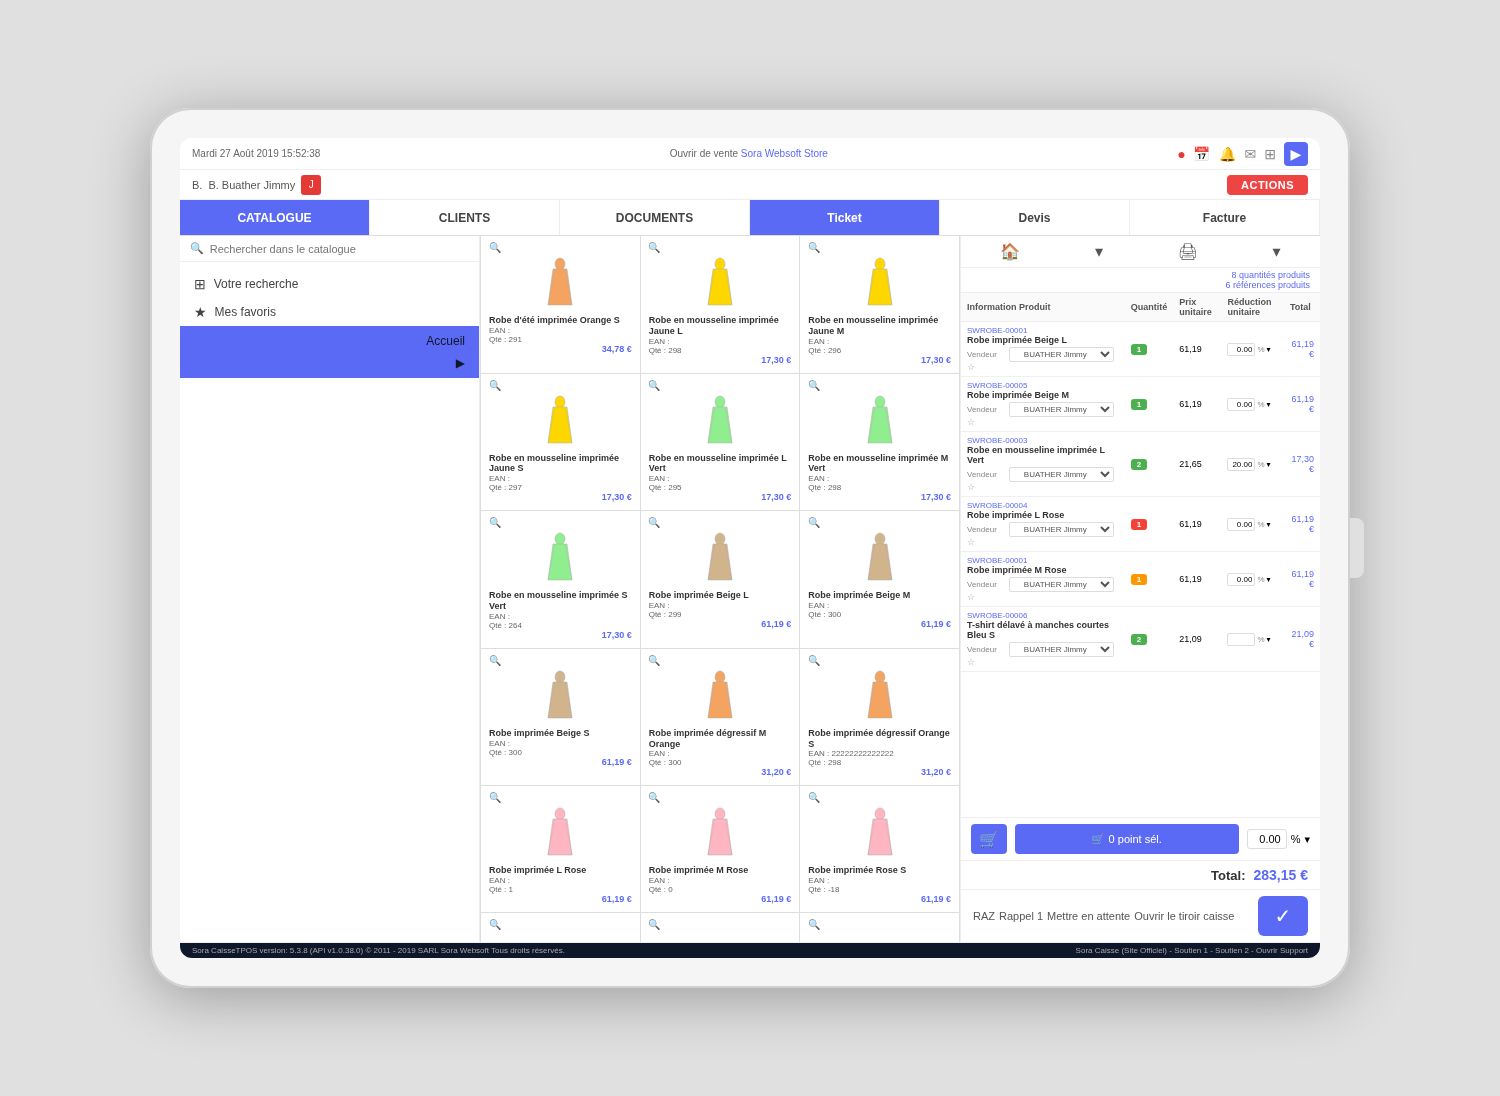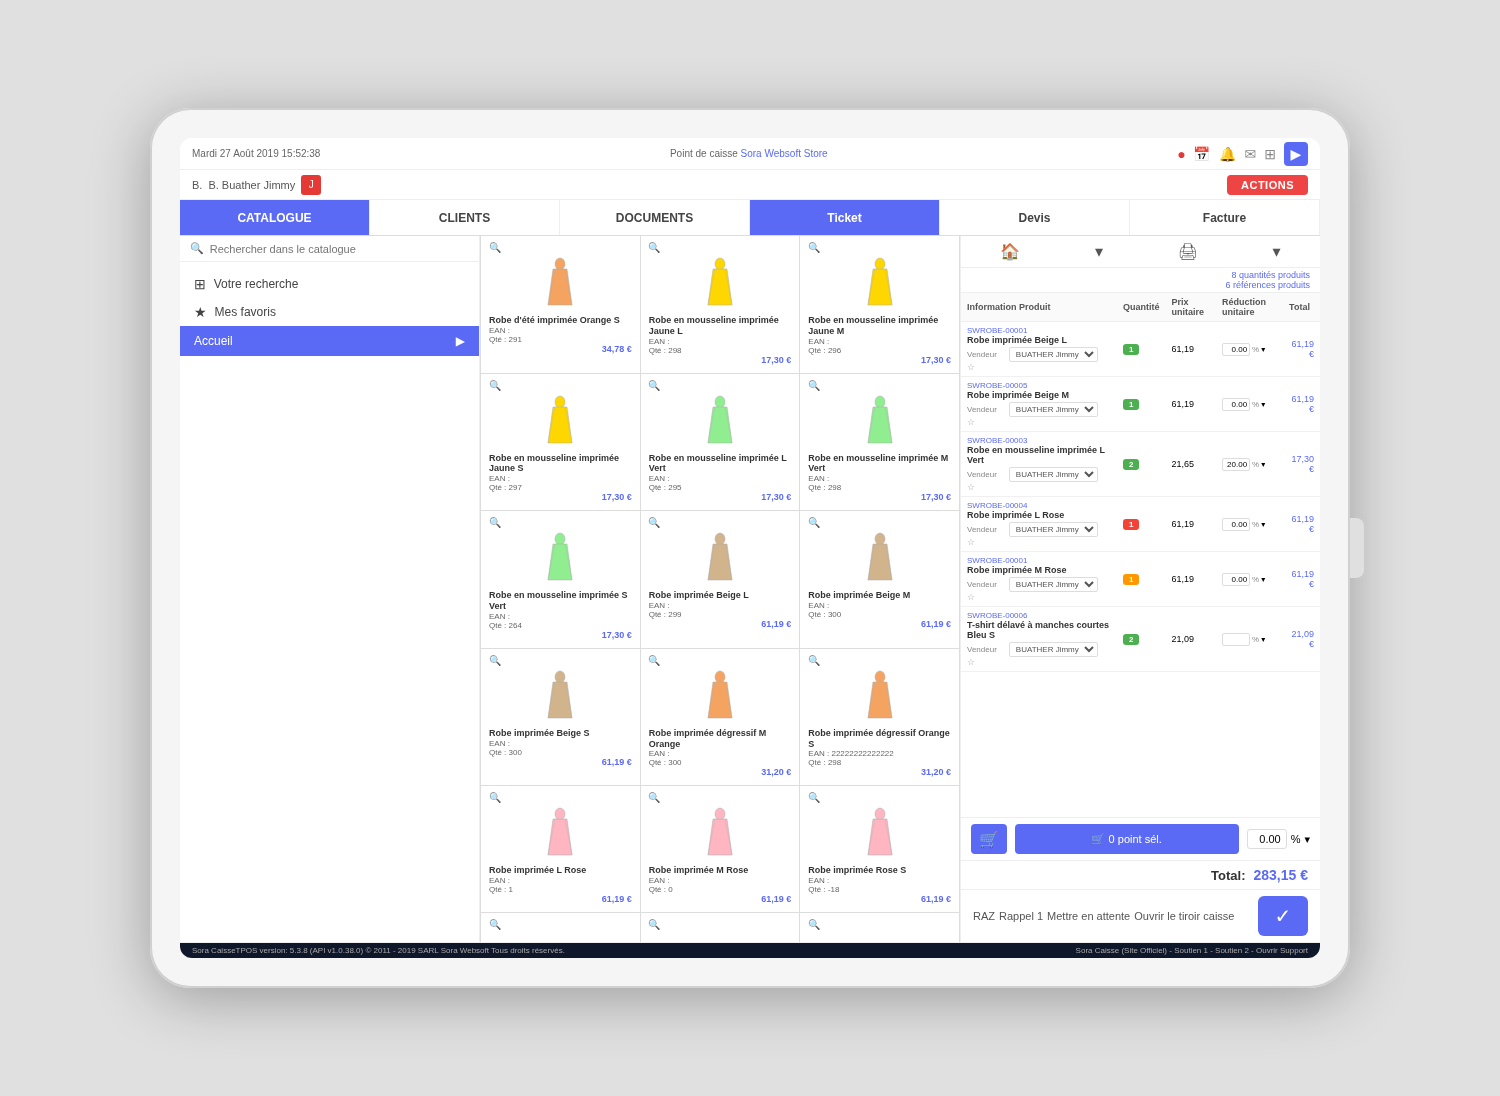--- a/index.html
+++ b/index.html
@@ -151,25 +151,26 @@
       align-items: center;
       gap: 8px;
       padding: 6px 14px;
       font-size: 12px;
       color: #444;
       cursor: pointer;
     }
     .left-menu-item .icon { font-size: 14px; }
     .left-menu-item.active-home {
       background: #5b6af5;
-      color: #ffffff;
+      color: #0f172a;
       padding: 8px 14px;
       display: flex;
-      align-items: flex-start;
+      align-items: flex-end;
       justify-content: space-between;
+      flex-direction: column;
     }
     
     .product-grid-container {
       flex: 1;
       overflow-y: auto;
       background: #fff;
     }
     .product-grid {
       display: grid;
       grid-template-columns: repeat(3, 1fr);
@@ -269,21 +270,21 @@
       font-weight: bold;
     }
     .qty-green { background: #4caf50; }
     .qty-orange { background: #ff9800; }
     .qty-red { background: #f44336; }
     .seller-row { font-size: 8px; color: #888; display: flex; align-items: center; gap: 12px; margin-top: 2px; }
     .seller-select {
       font-size: 8px;
       border: 1px solid #ddd;
       border-radius: 2px;
-      padding: 1px 2px;
+      padding: 1px 10px;
       color: #555;
       background: #fff;
     }
     .product-code { font-size: 8px; color: #5b6af5; }
     .product-title { font-size: 9px; color: #333; font-weight: bold; }
     .reduction-col { text-align: center; font-size: 9px; }
     .reduction-row { display: flex; align-items: center; gap: 2px; }
     .discount-input {
       width: 28px;
       border: 1px solid #ddd;
@@ -401,21 +402,21 @@
   </style>
 </head>
 <body>
 
 <div class="tablet-frame">
   <div class="tablet-screen">
 
     <div class="top-bar">
       <span>Mardi 27 Août 2019 15:52:38</span>
       <span class="top-bar-center">
-        <span>Point de caisse</span>
+        <span>Ouvrir de vente</span>
         <a href="#">Sora Websoft Store</a>
       </span>
       <div class="top-bar-icons">
         <span style="color:#e53935;">●</span>
         <span>📅</span>
         <span>🔔</span>
         <span>✉</span>
         <span>⊞</span>
         <span class="icon-purple">▶</span>
       </div>

